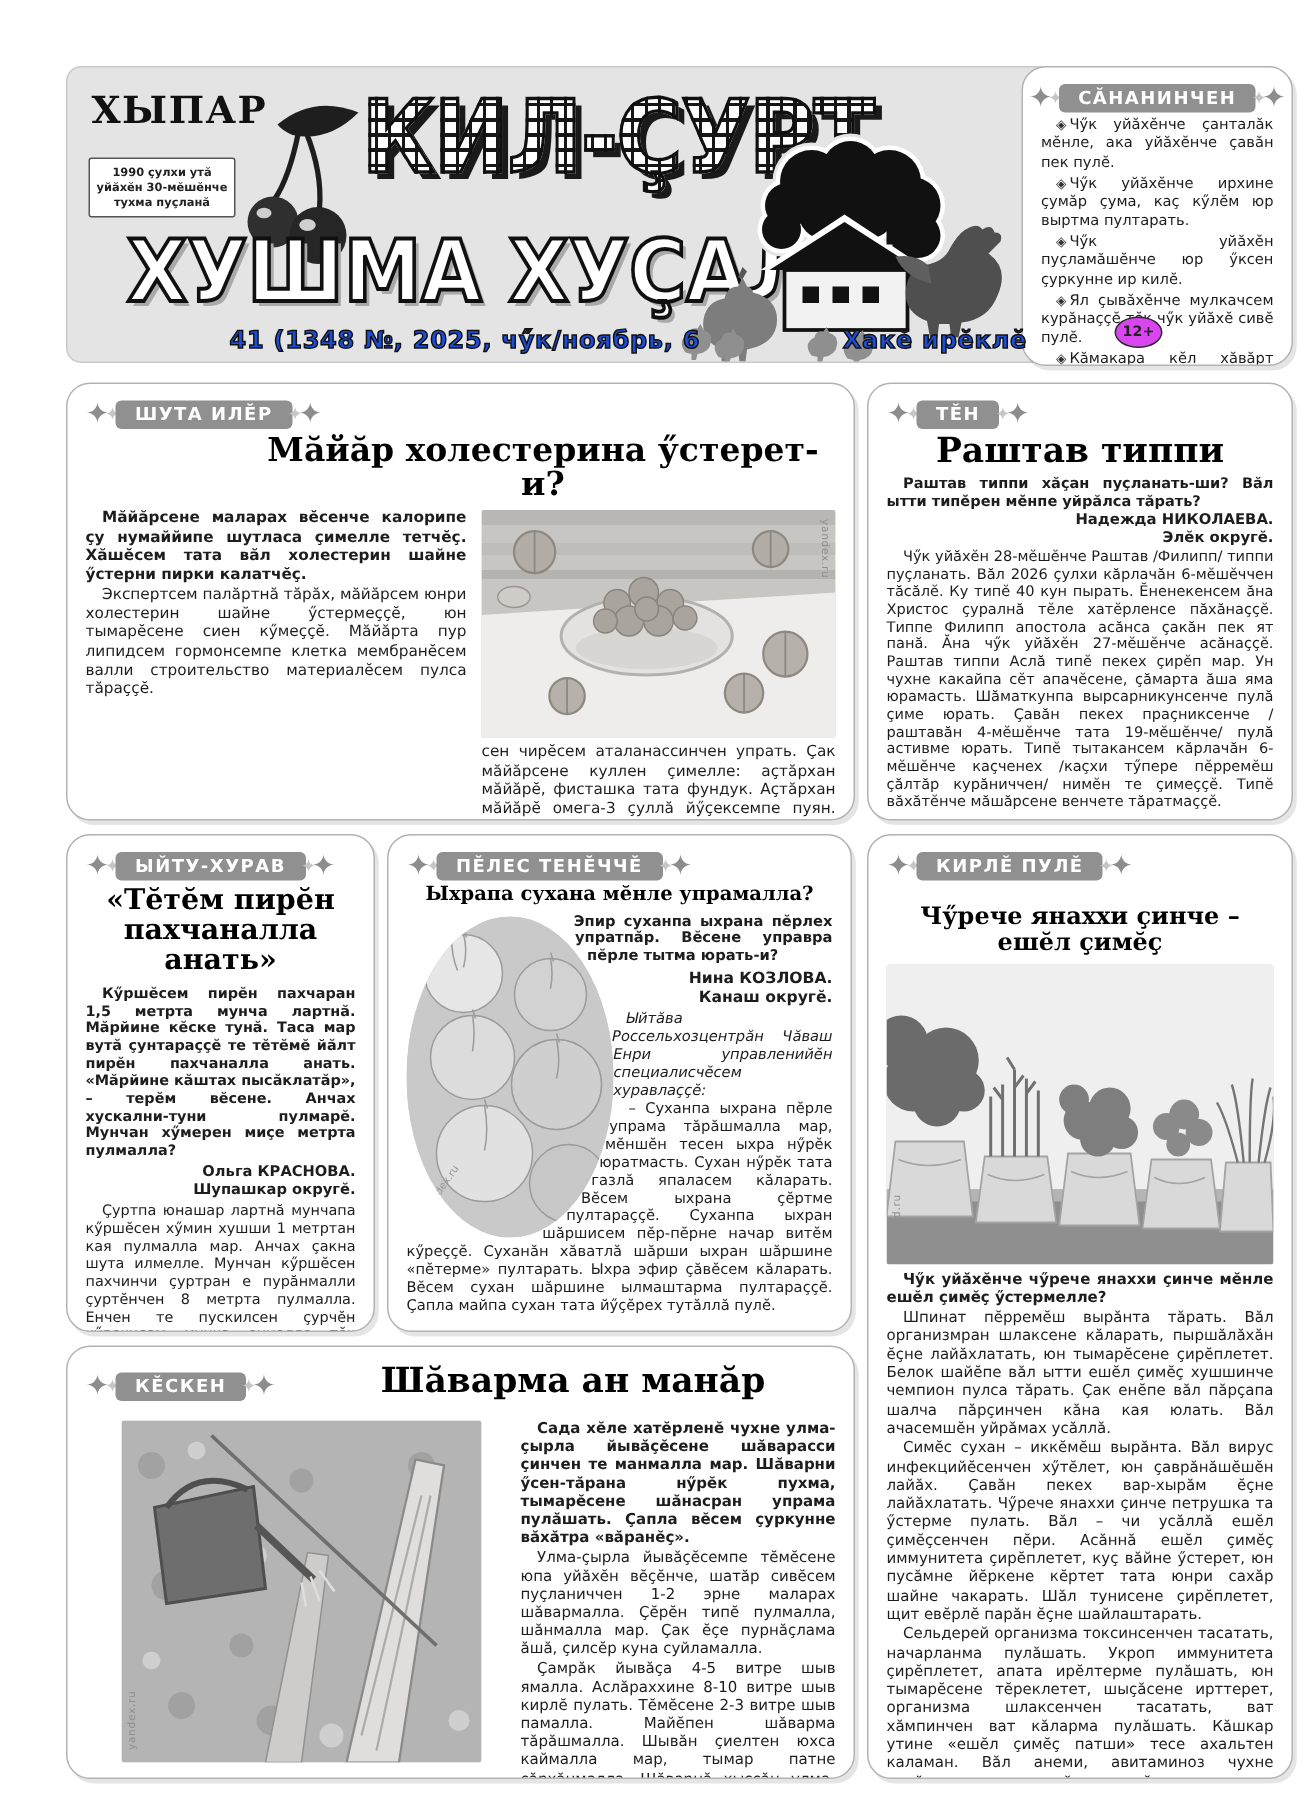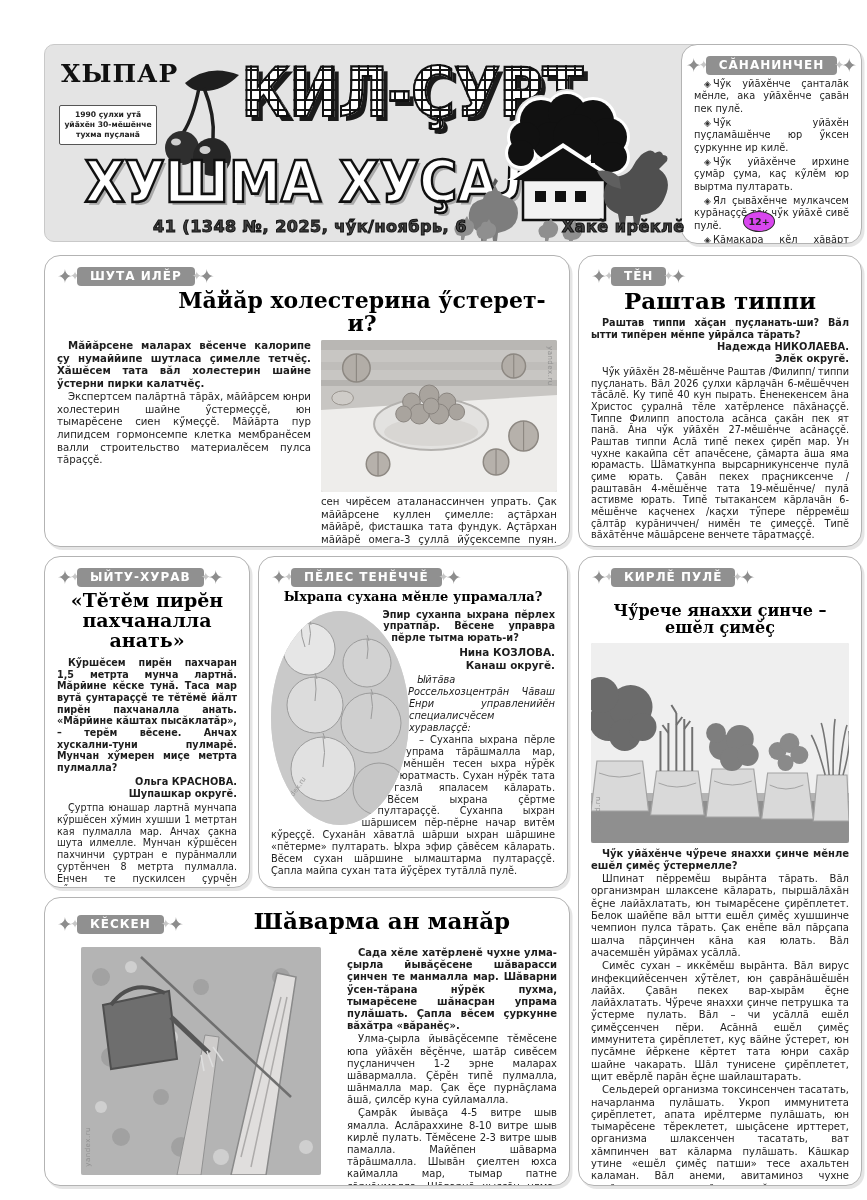--- a/index.html
+++ b/index.html
@@ -39,21 +39,21 @@
   .t1-main{color:transparent;-webkit-text-stroke:2px #101010;
       background-color:#fff;
       background-image:repeating-linear-gradient(0deg,#161616 0 2px,transparent 2px 9px),
                        repeating-linear-gradient(90deg,#161616 0 2px,transparent 2px 9px);
       -webkit-background-clip:text;background-clip:text;}
   .t2{position:absolute;left:8px;top:104px;width:600px;text-align:center;font-weight:900;font-size:52px;
       letter-spacing:0;color:#fff;-webkit-text-stroke:2.4px #101010;text-shadow:3px 3px 0 #a9a9a9;
       font-family:"DejaVu Sans",sans-serif;white-space:nowrap;transform:scaleY(1.1);transform-origin:top left;}
   .farm-svg{position:absolute;left:400px;top:40px;z-index:3;}
   .issue-row{position:absolute;left:108px;bottom:5px;display:flex;gap:95px;z-index:4;}
-  .outline-txt{font-weight:bold;font-size:16px;color:#404040;-webkit-text-stroke:1px #111;letter-spacing:.5px;white-space:nowrap;margin-top:30px;}
+  .outline-txt{font-weight:bold;font-size:16px;color:#1d4ed8;-webkit-text-stroke:1px #111;letter-spacing:.5px;white-space:nowrap;margin-top:30px;}
   .age{position:absolute;right:10px;bottom:9px;width:30px;height:19px;border:1.6px solid #2a2a2a;border-radius:50%;
        display:flex;align-items:center;justify-content:center;font-size:9.5px;font-weight:bold;color:#222;background:#d946ef;z-index:4;}
 
   
   .obs{left:681px;top:44px;width:181px;height:200px;}
   .obs .badge-row{justify-content:center;}
   .obs-list{font-size:9.8px;line-height:1.26;text-align:justify;}
   .obs-list p{margin:0 0 2px;text-indent:10px;}
   .bullet{font-size:9px;color:#333;margin-right:2px;}
 
@@ -204,22 +204,22 @@
   <div class="card obs">
     <div class="badge-row">
       <span class="star-big">✦</span>
         <span class="star-sm">✦</span>
       <span class="pill">СӐНАНИНЧЕН</span>
       <span class="star-sm">✦</span>
         <span class="star-big">✦</span>
     </div>
     <div class="obs-list">
       <p><span class="bullet">◈</span><span>Чӳк уйӑхӗнче ҫанталӑк мӗнле, ака уйӑхӗнче ҫавӑн пек пулӗ.</span></p>
+      <p><span class="bullet">◈</span><span>Чӳк уйӑхӗнче ирхине ҫумӑр ҫума, каҫ кӳлӗм юр выртма пултарать.</span></p>
       <p><span class="bullet">◈</span><span>Чӳк уйӑхӗн пуҫламӑшӗнче юр ӳксен ҫуркунне ир килӗ.</span></p>
-      <p><span class="bullet">◈</span><span>Чӳк уйӑхӗнче ирхине ҫумӑр ҫума, каҫ кӳлӗм юр выртма пултарать.</span></p>
       <p><span class="bullet">◈</span><span>Ял ҫывӑхӗнче мулкачсем курӑнаҫҫӗ тӗк чӳк уйӑхӗ сивӗ пулӗ.</span></p>
       <p><span class="bullet">◈</span><span>Кӑмакара кӗл хӑвӑрт сӳнсен ҫумӑр пулать е ҫил-тӑман тухать.</span></p>
     </div>
   </div>
 
   <div class="card cardA">
     <div class="badge-row">
       <span class="star-big">✦</span>
         <span class="star-sm">✦</span>
       <span class="pill">ШУТА  ИЛӖР</span>

